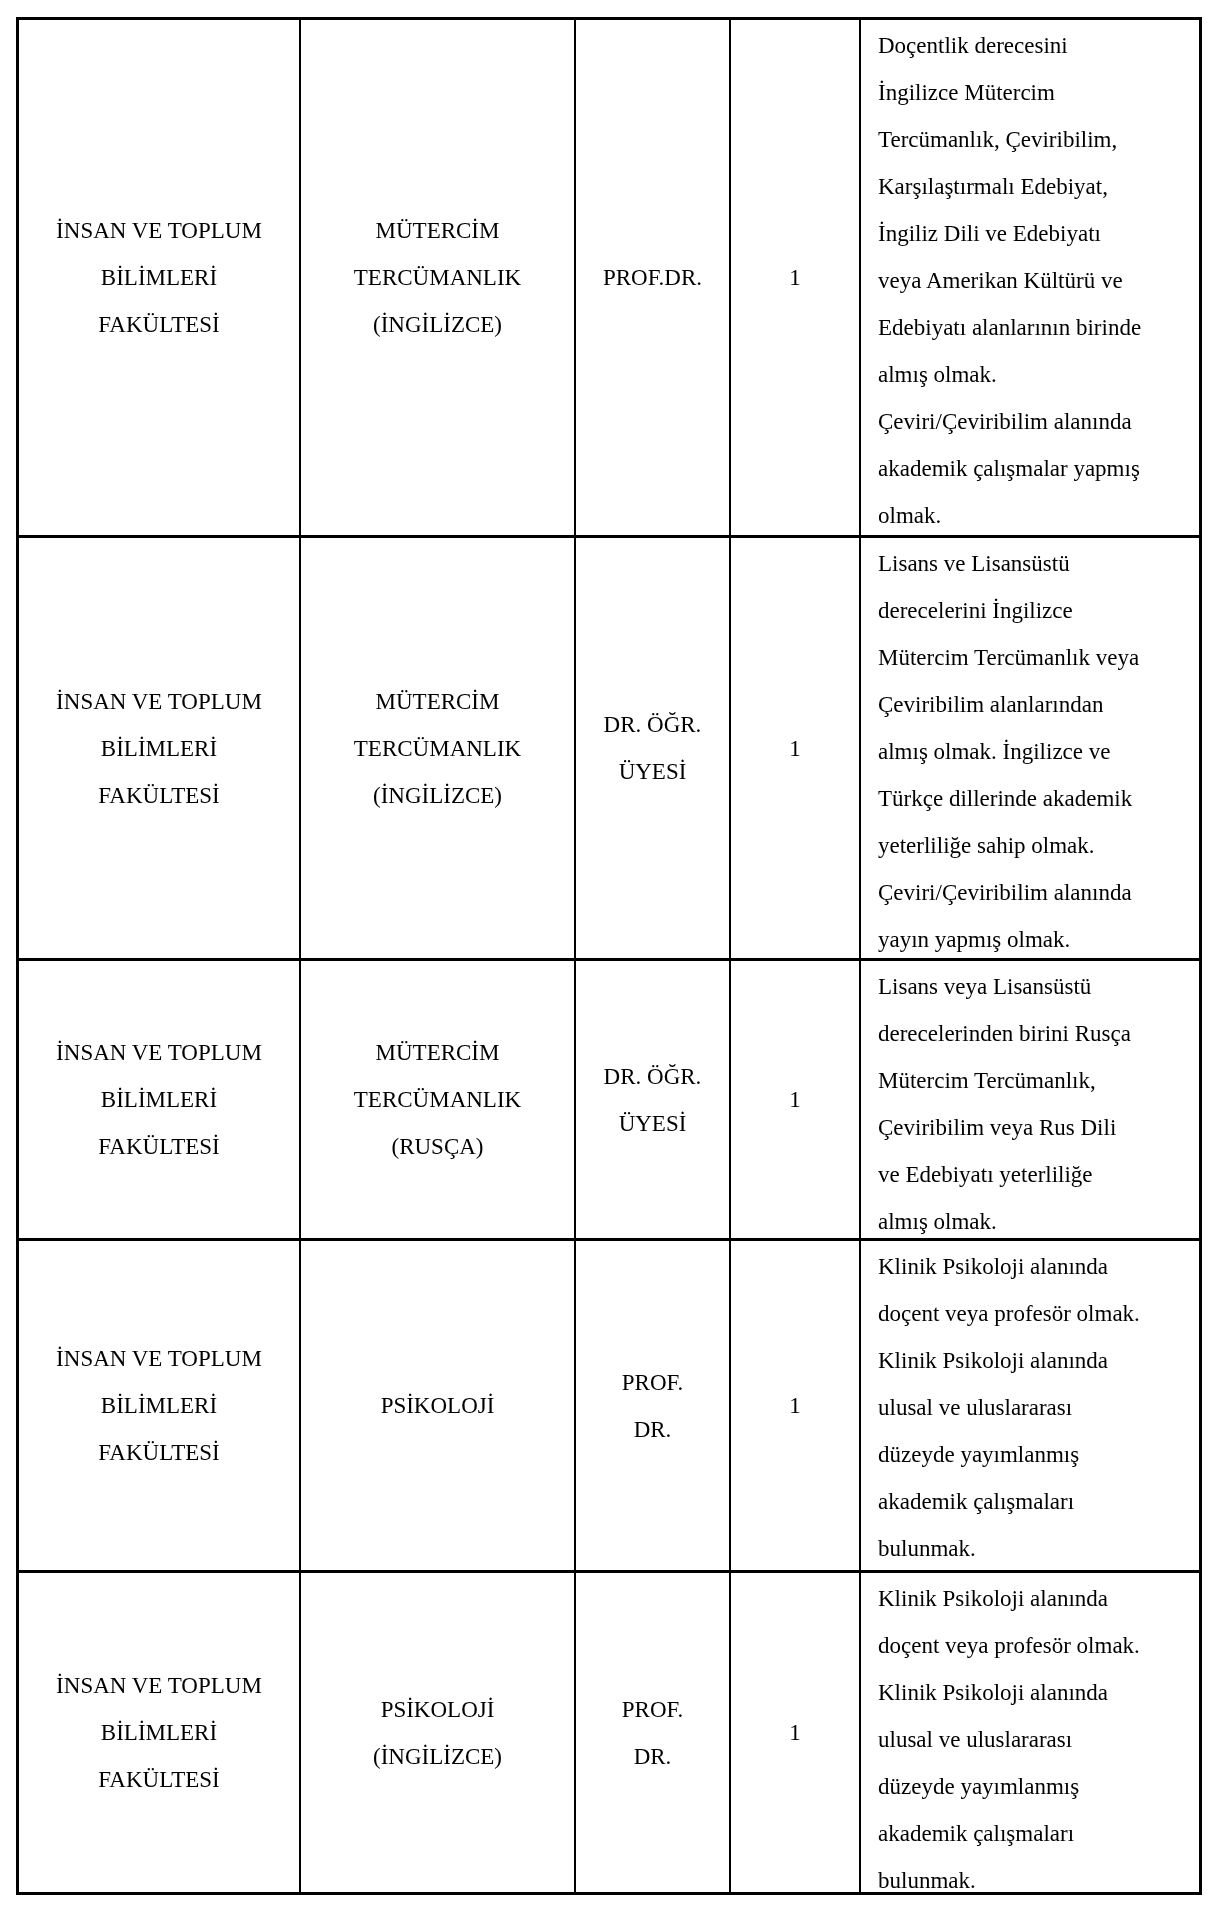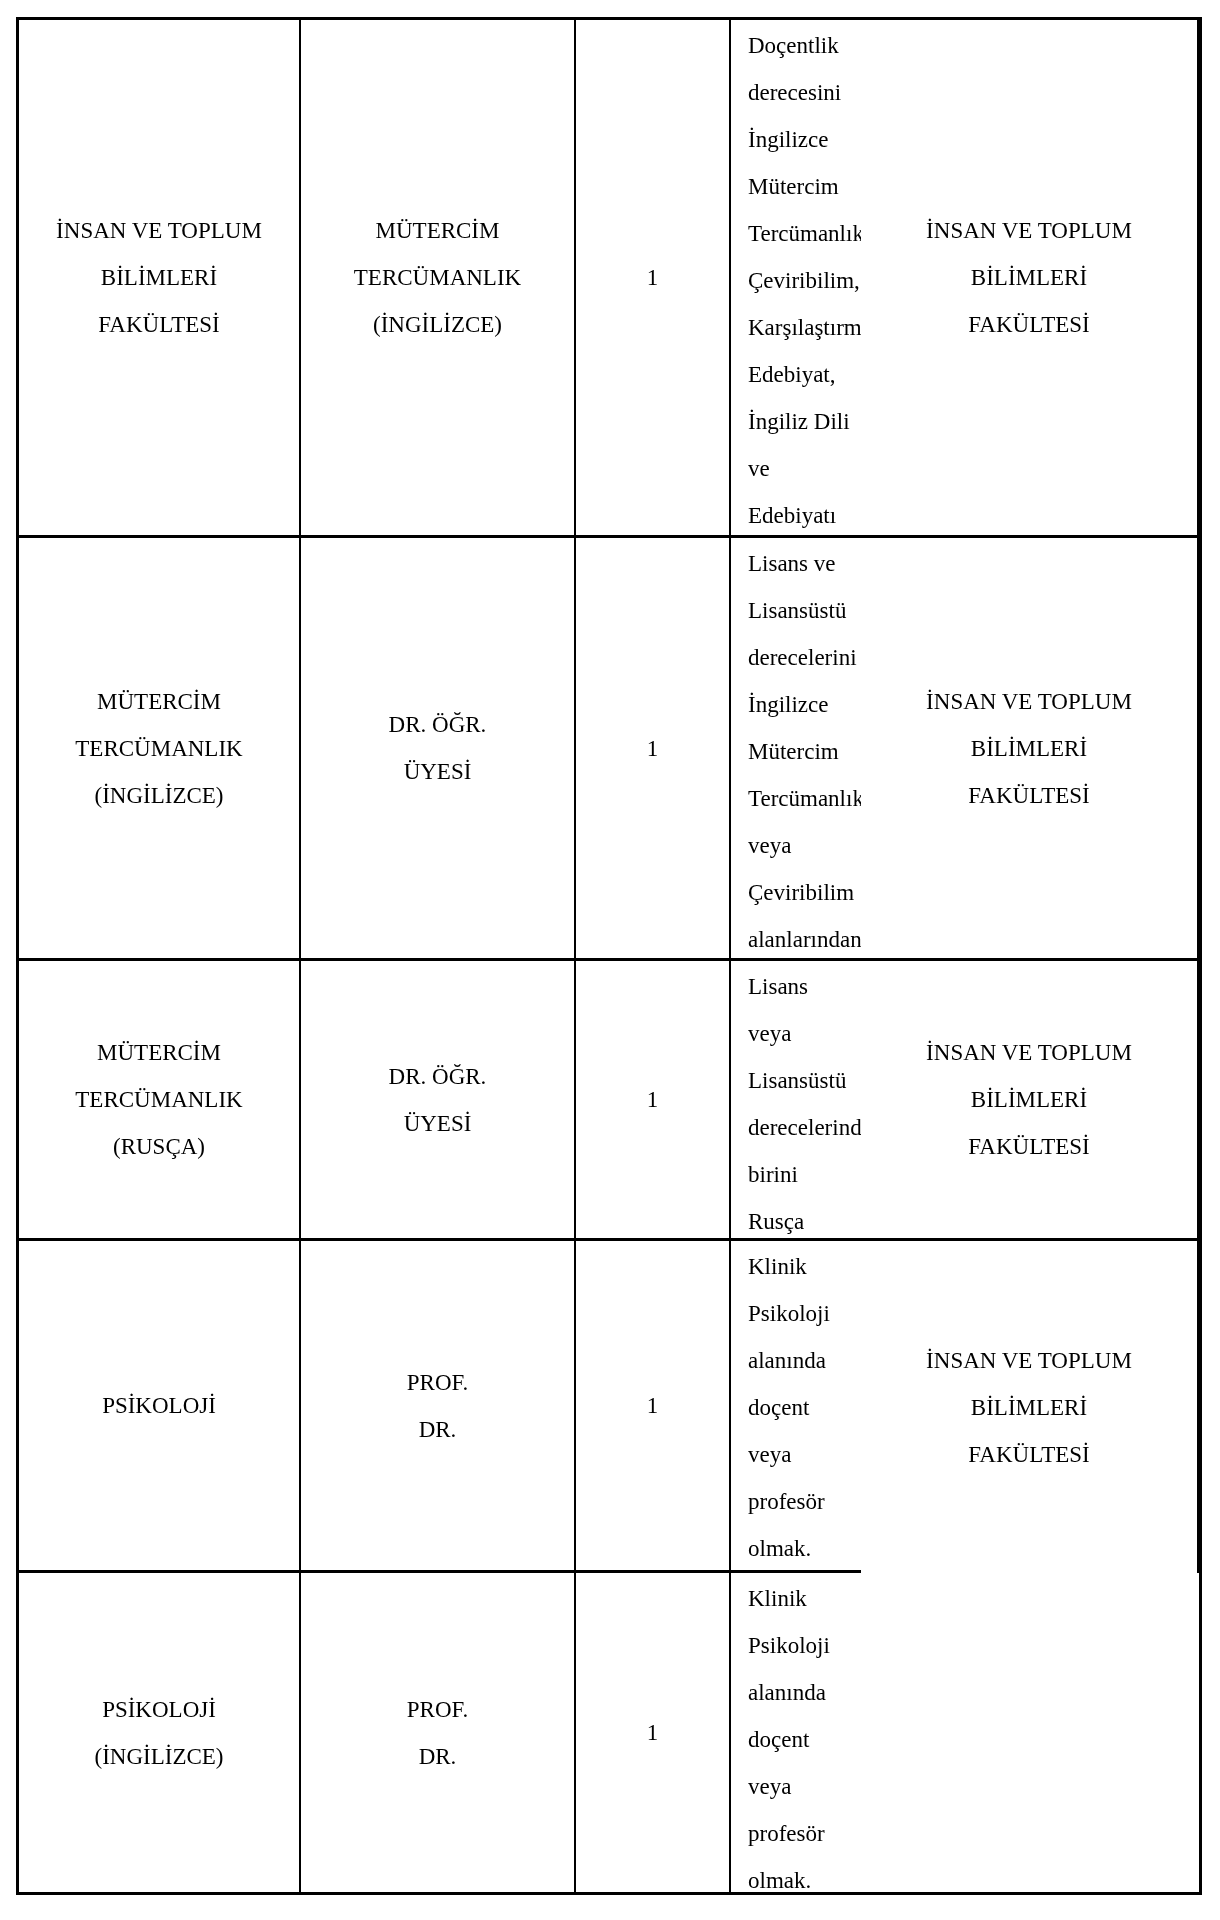--- a/index.html
+++ b/index.html
@@ -57,20 +57,21 @@
 
 <div class="page">
   <div class="table">
 
     <div class="cell center">İNSAN VE TOPLUM
 BİLİMLERİ
 FAKÜLTESİ</div>
     <div class="cell center">MÜTERCİM
 TERCÜMANLIK
 (İNGİLİZCE)</div>
+    <div class="cell center">PROF.DR.</div>
     <div class="cell center">1</div>
     <div class="cell req col-last">Doçentlik derecesini
 İngilizce Mütercim
 Tercümanlık, Çeviribilim,
 Karşılaştırmalı Edebiyat,
 İngiliz Dili ve Edebiyatı
 veya Amerikan Kültürü ve
 Edebiyatı alanlarının birinde
 almış olmak.
 Çeviri/Çeviribilim alanında
@@ -85,38 +86,38 @@
 (İNGİLİZCE)</div>
     <div class="cell center">DR. ÖĞR.
 ÜYESİ</div>
     <div class="cell center">1</div>
     <div class="cell req col-last">Lisans ve Lisansüstü
 derecelerini İngilizce
 Mütercim Tercümanlık veya
 Çeviribilim alanlarından
 almış olmak. İngilizce ve
 Türkçe dillerinde akademik
-yeterliliğe birini olmak.
+yeterliliğe sahip olmak.
 Çeviri/Çeviribilim alanında
 yayın yapmış olmak.</div>
 
     <div class="cell center">İNSAN VE TOPLUM
 BİLİMLERİ
 FAKÜLTESİ</div>
     <div class="cell center">MÜTERCİM
 TERCÜMANLIK
 (RUSÇA)</div>
     <div class="cell center">DR. ÖĞR.
 ÜYESİ</div>
     <div class="cell center">1</div>
     <div class="cell req col-last">Lisans veya Lisansüstü
 derecelerinden birini Rusça
 Mütercim Tercümanlık,
 Çeviribilim veya Rus Dili
-ve Edebiyatı alanlarından
+ve Edebiyatı yeterliliğe
 almış olmak.</div>
 
     <div class="cell center">İNSAN VE TOPLUM
 BİLİMLERİ
 FAKÜLTESİ</div>
     <div class="cell center">PSİKOLOJİ</div>
     <div class="cell center">PROF.
 DR.</div>
     <div class="cell center">1</div>
     <div class="cell req col-last">Klinik Psikoloji alanında

